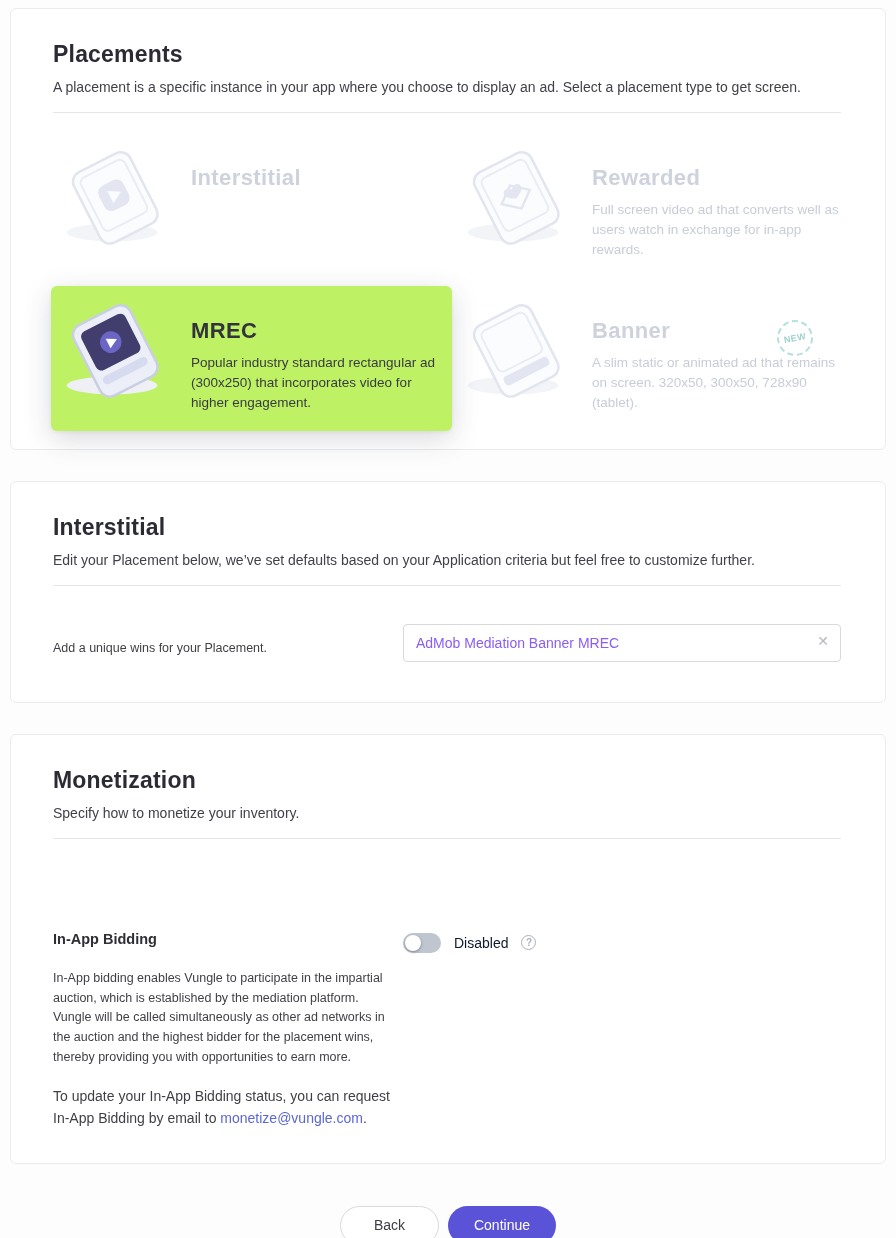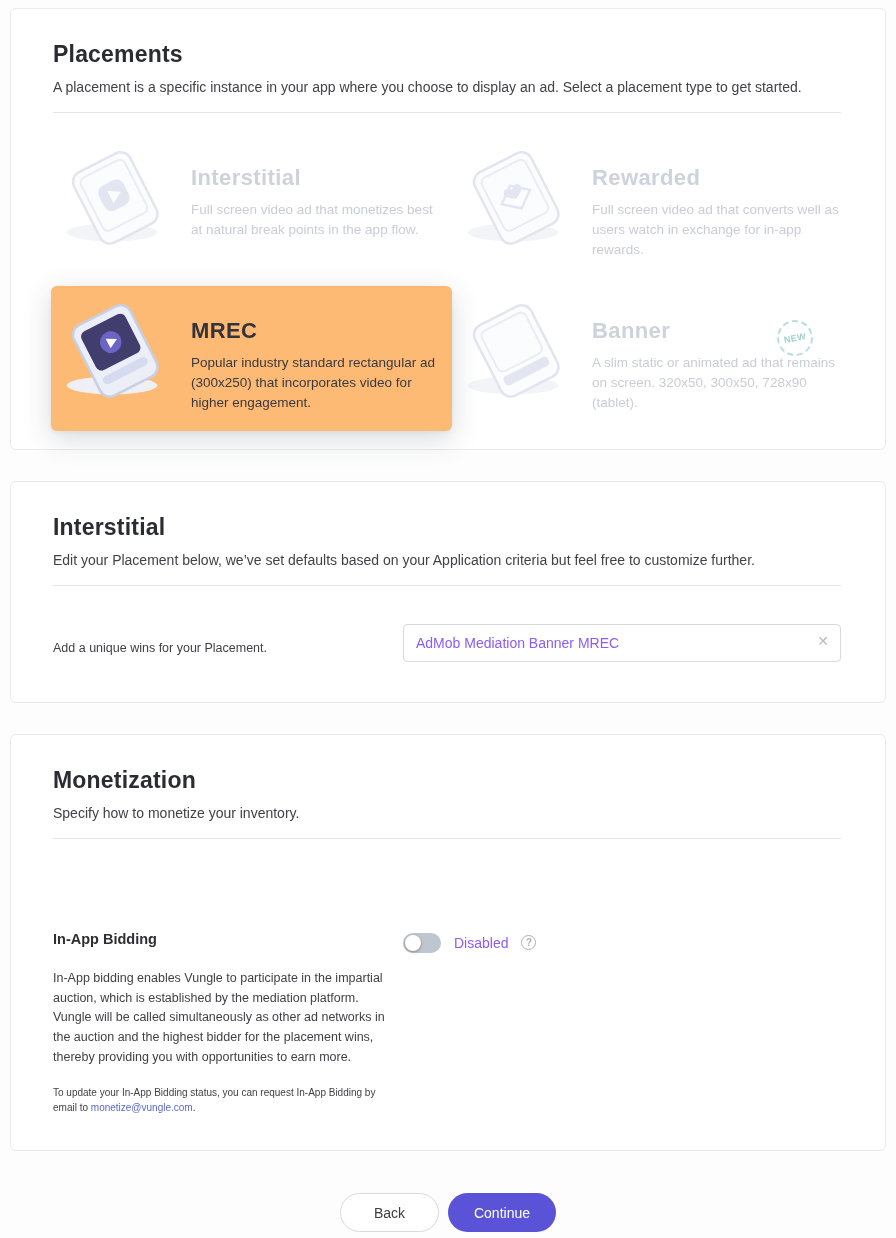--- a/index.html
+++ b/index.html
@@ -45,21 +45,21 @@
     color: #cdd2dc;
   }
   .type-desc {
     margin-top: 9px;
     font-size: 13.5px;
     line-height: 1.48;
     color: #c9cdd7;
     max-width: 252px;
   }
   .type-item.selected {
-    background: #fdba74;
+    background: #bef264;
     border-radius: 6px;
     box-shadow: 0 8px 28px rgba(45,48,70,.18), 0 1px 4px rgba(0,0,0,.06);
     padding: 18px 12px 18px 2px;
     margin: -18px -12px -18px -2px;
     z-index: 2;
   }
   .type-item.selected .type-title { color: #33333b; }
   .type-item.selected .type-desc { color: #3a3a42; }
   .new-badge {
     position: absolute;
@@ -110,21 +110,21 @@
   .bidding-label { font-weight: 700; font-size: 14.5px; color: #2e2e35; }
   .bidding-desc {
     margin-top: 22px;
     font-size: 12.5px;
     line-height: 1.58;
     color: #3f3f46;
     max-width: 340px;
   }
   .bidding-note {
     margin-top: 17px;
-    font-size: 10px;
+    font-size: 14px;
     line-height: 1.58;
     color: #3f3f46;
     max-width: 340px;
   }
   .link { color: var(--link, #5b67d2); text-decoration: none; cursor: pointer; }
   .toggle-row { display: flex; align-items: center; gap: 13px; padding-top: 2px; }
   .toggle {
     width: 38px; height: 20px;
     border-radius: 10px;
     background: #c0c6d0;
@@ -132,21 +132,21 @@
     cursor: pointer;
     flex: none;
   }
   .toggle-knob {
     width: 16px; height: 16px;
     border-radius: 50%;
     background: #fff;
     position: absolute; top: 2px; left: 2px;
     box-shadow: 0 1px 3px rgba(0,0,0,.35);
   }
-  .toggle-status { font-size: 14px; color: #8b5cf6; }
+  .toggle-status { font-size: 14px; color: #0f172a; }
   .help-circle {
     width: 15px; height: 15px;
     border-radius: 50%;
     border: 1.3px solid #acb0bb;
     color: #acb0bb;
     font-size: 10px;
     font-weight: 700;
     display: flex; align-items: center; justify-content: center;
     cursor: pointer;
   }
@@ -165,39 +165,38 @@
   }
   .btn-back { background: #fff; border: 1px solid #d9d9de; color: #3c3c43; }
   .btn-continue { background: var(--accent, #5a53d8); border: none; color: #fff; }
 </style>
 </head>
 <body>
 
 <section class="card">
   <div class="card-head">
     <h1 class="card-title">Placements</h1>
-    <p class="card-sub">A placement is a specific instance in your app where you choose to display an ad. Select a placement type to get started.</p>
+    <p class="card-sub">A placement is a specific instance in your app where you choose to display an ad. Select a placement type to get screen.</p>
   </div>
   <div class="divider"></div>
 
   <div class="types-grid">
 
     <div class="type-item">
       <svg class="type-icon" viewBox="0 0 130 96">
         <ellipse cx="60" cy="82" rx="46" ry="9" fill="#f3f4f8"></ellipse>
         <g transform="rotate(-27 65 46)">
           <rect x="31" y="6" width="64" height="80" rx="11" fill="#fbfcfe" stroke="#e2e5ef" stroke-width="2.5"></rect>
           <rect x="38" y="13" width="50" height="60" rx="6" fill="none" stroke="#eaecf4" stroke-width="2"></rect>
           <rect x="49" y="29" width="28" height="28" rx="8" fill="#e3e6f1"></rect>
           <path d="M59 36 l12 7 -12 7 z" fill="#fbfcfe"></path>
         </g>
       </svg>
       <div class="type-text">
         <div class="type-title">Interstitial</div>
-        <div class="type-desc">Full screen video ad that monetizes best at natural break points in the app flow.</div>
       </div>
     </div>
 
     <div class="type-item">
       <svg class="type-icon" viewBox="0 0 130 96">
         <ellipse cx="60" cy="82" rx="46" ry="9" fill="#f3f4f8"></ellipse>
         <g transform="rotate(-27 65 46)">
           <rect x="31" y="6" width="64" height="80" rx="11" fill="#fbfcfe" stroke="#e2e5ef" stroke-width="2.5"></rect>
           <rect x="38" y="13" width="50" height="60" rx="6" fill="none" stroke="#eaecf4" stroke-width="2"></rect>
           <path d="M63 58 l-16 -13 16 -13 16 13 z" fill="none" stroke="#e3e6f1" stroke-width="2.5"></path>

